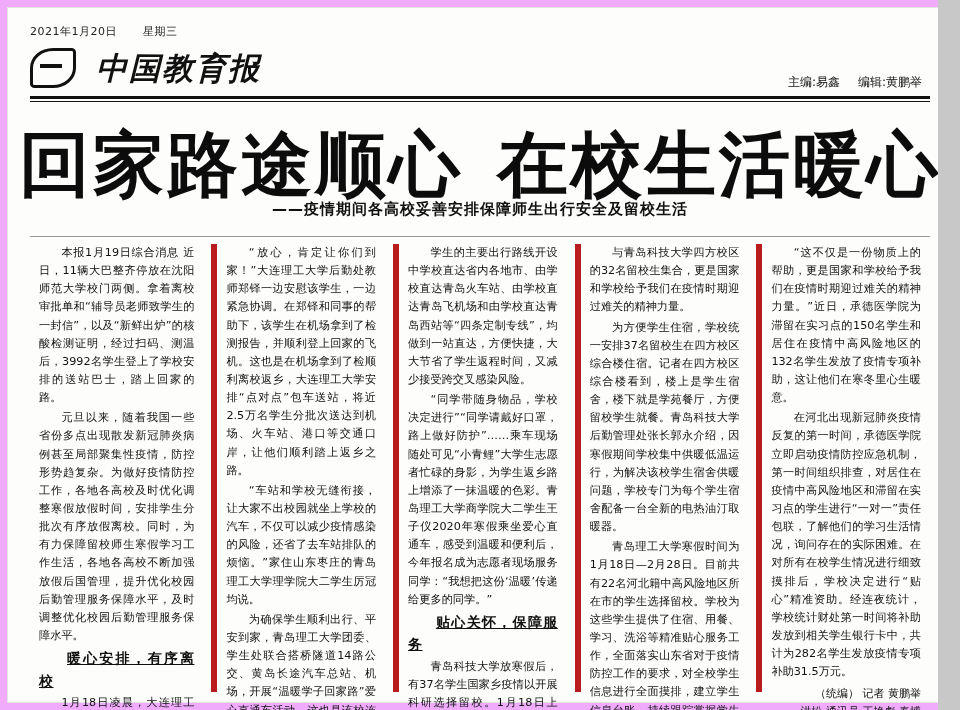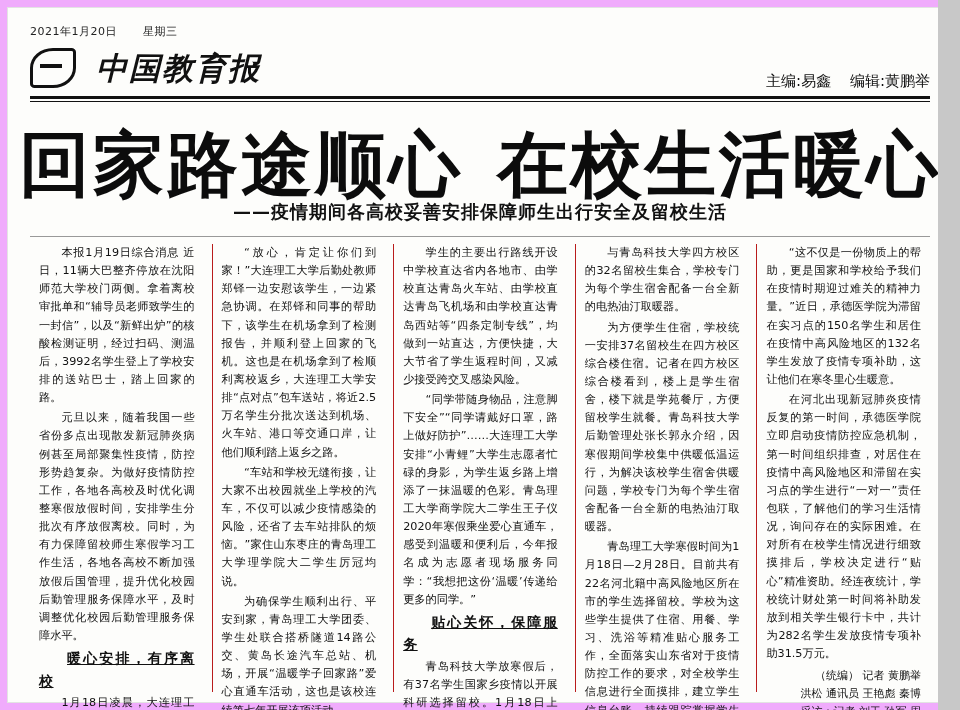--- a/index.html
+++ b/index.html
@@ -70,23 +70,23 @@
     font-family: "DejaVu Serif", "Liberation Serif", serif;
     font-size: 31px;
     font-weight: 700;
     letter-spacing: 2px;
     font-style: italic;
     color: #111;
     line-height: 1;
   }
   .masthead-right {
     position: absolute;
-    right: 0;
+    right: 8px;
     bottom: 1px;
-    font-size: 15px;
+    font-size: 12px;
     color: #111;
   }
   .masthead-right span { margin-left: 14px; }
   .rule-top {
     position: absolute;
     left: 22px;
     right: 22px;
     top: 88px;
     height: 3px;
     background: #111;
@@ -113,21 +113,21 @@
     color: #0c0c0c;
     line-height: 1.1;
   }
   .headline .gap { display: inline-block; width: 34px; }
   .subhead {
     position: absolute;
     left: 0;
     right: 0;
     top: 192px;
     text-align: center;
-    font-size: 18px;
+    font-size: 15px;
     font-weight: 700;
     color: #111;
     letter-spacing: 1px;
   }
   .rule-mid {
     position: absolute;
     left: 22px;
     right: 22px;
     top: 228px;
     height: 1px;
@@ -147,21 +147,21 @@
     width: 20%;
     box-sizing: border-box;
     padding: 0 9px;
     position: relative;
     font-size: 11.2px;
     line-height: 1.62;
     color: #111;
     text-align: justify;
   }
   .col + .col {
-    border-left: 1px solid #b91c1c;
+    border-left: 6px solid #b91c1c;
   }
   .col p {
     margin: 0 0 2px 0;
     text-indent: 2em;
   }
   .sec-title {
     font-size: 14px;
     font-weight: 700;
     margin: 9px 0 5px 0;
     letter-spacing: 0.5px;
@@ -218,27 +218,27 @@
 
       <div class="col">
         <p>“放心，肯定让你们到家！”大连理工大学后勤处教师郑铎一边安慰该学生，一边紧急协调。在郑铎和同事的帮助下，该学生在机场拿到了检测报告，并顺利登上回家的飞机。这也是在机场拿到了检顺利离校返乡，大连理工大学安排“点对点”包车送站，将近2.5万名学生分批次送达到机场、火车站、港口等交通口岸，让他们顺利踏上返乡之路。</p>
         <p>“车站和学校无缝衔接，让大家不出校园就坐上学校的汽车，不仅可以减少疫情感染的风险，还省了去车站排队的烦恼。”家住山东枣庄的青岛理工大学理学院大二学生厉冠均说。</p>
         <p>为确保学生顺利出行、平安到家，青岛理工大学团委、学生处联合搭桥隧道14路公交、黄岛长途汽车总站、机场，开展“温暖学子回家路”爱心直通车活动，这也是该校连续第七年开展该项活动。</p>
         <p>此文爱心直通车根据返乡</p>
       </div>
 
       <div class="col">
         <p>学生的主要出行路线开设中学校直达省内各地市、由学校直达青岛火车站、由学校直达青岛飞机场和由学校直达青岛西站等“四条定制专线”，均做到一站直达，方便快捷，大大节省了学生返程时间，又减少接受跨交叉感染风险。</p>
-        <p>“同学带随身物品，注意脚下安全”“同学请戴好口罩，路上做好防护”……大连理工大学安排“小青鲤”大学生志愿者忙碌的身影，为学生返乡路上增添了一抹温暖的色彩。青岛理工大学商学院大二学生王子仪2020年寒假乘坐爱心直通车，感受到温暖和便利后，今年报名成为志愿者现场服务同学：“我想把这份‘温暖’传递给更多的同学。”</p>
+        <p>“同学带随身物品，学校决定进行”“同学请戴好口罩，路上做好防护”……乘车现场随处可见“小青鲤”大学生志愿者忙碌的身影，为学生返乡路上增添了一抹温暖的色彩。青岛理工大学商学院大二学生王子仪2020年寒假乘坐爱心直通车，感受到温暖和便利后，今年报名成为志愿者现场服务同学：“我想把这份‘温暖’传递给更多的同学。”</p>
         <p class="sec-title">贴心关怀，保障服务</p>
         <p>青岛科技大学放寒假后，有37名学生国家乡疫情以开展科研选择留校。1月18日上午，青岛科技大学崂山校区1河北籍和黑龙江籍的5名学生带着行李，坐上学校专门安排的中巴，一起</p>
       </div>
 
       <div class="col">
-        <p>与青岛科技大学四方校区的32名留校生集合，学校专门为每个学生宿舍配备一台全新的电热油汀取暖器。</p>
+        <p>与青岛科技大学四方校区的32名留校生集合，更是国家和学校给予我们在疫情时期迎过难关的精神力量。</p>
         <p>为方便学生住宿，学校统一安排37名留校生在四方校区综合楼住宿。记者在四方校区综合楼看到，楼上是学生宿舍，楼下就是学苑餐厅，方便留校学生就餐。青岛科技大学后勤管理处张长郭永介绍，因寒假期间学校集中供暖低温运行，为解决该校学生宿舍供暖问题，学校专门为每个学生宿舍配备一台全新的电热油汀取暖器。</p>
         <p>青岛理工大学寒假时间为1月18日—2月28日。目前共有22名河北籍中高风险地区所在市的学生选择留校。学校为这些学生提供了住宿、用餐、学习、洗浴等精准贴心服务工作，全面落实山东省对于疫情防控工作的要求，对全校学生信息进行全面摸排，建立学生信息台账，持续跟踪掌握学生健康状况，确保每一名学生健康平安。</p>
       </div>
 
       <div class="col">
         <p>“这不仅是一份物质上的帮助，更是国家和学校给予我们在疫情时期迎过难关的精神力量。”近日，承德医学院为滞留在实习点的150名学生和居住在疫情中高风险地区的132名学生发放了疫情专项补助，这让他们在寒冬里心生暖意。</p>
         <p>在河北出现新冠肺炎疫情反复的第一时间，承德医学院立即启动疫情防控应急机制，第一时间组织排查，对居住在疫情中高风险地区和滞留在实习点的学生进行“一对一”责任包联，了解他们的学习生活情况，询问存在的实际困难。在对所有在校学生情况进行细致摸排后，学校决定进行“贴心”精准资助。经连夜统计，学校统计财处第一时间将补助发放到相关学生银行卡中，共计为282名学生发放疫情专项补助31.5万元。</p>
         <div class="byline">
           <div>（统编） 记者 黄鹏举</div>
           <div>洪松 通讯员 王艳彪 秦博</div>

